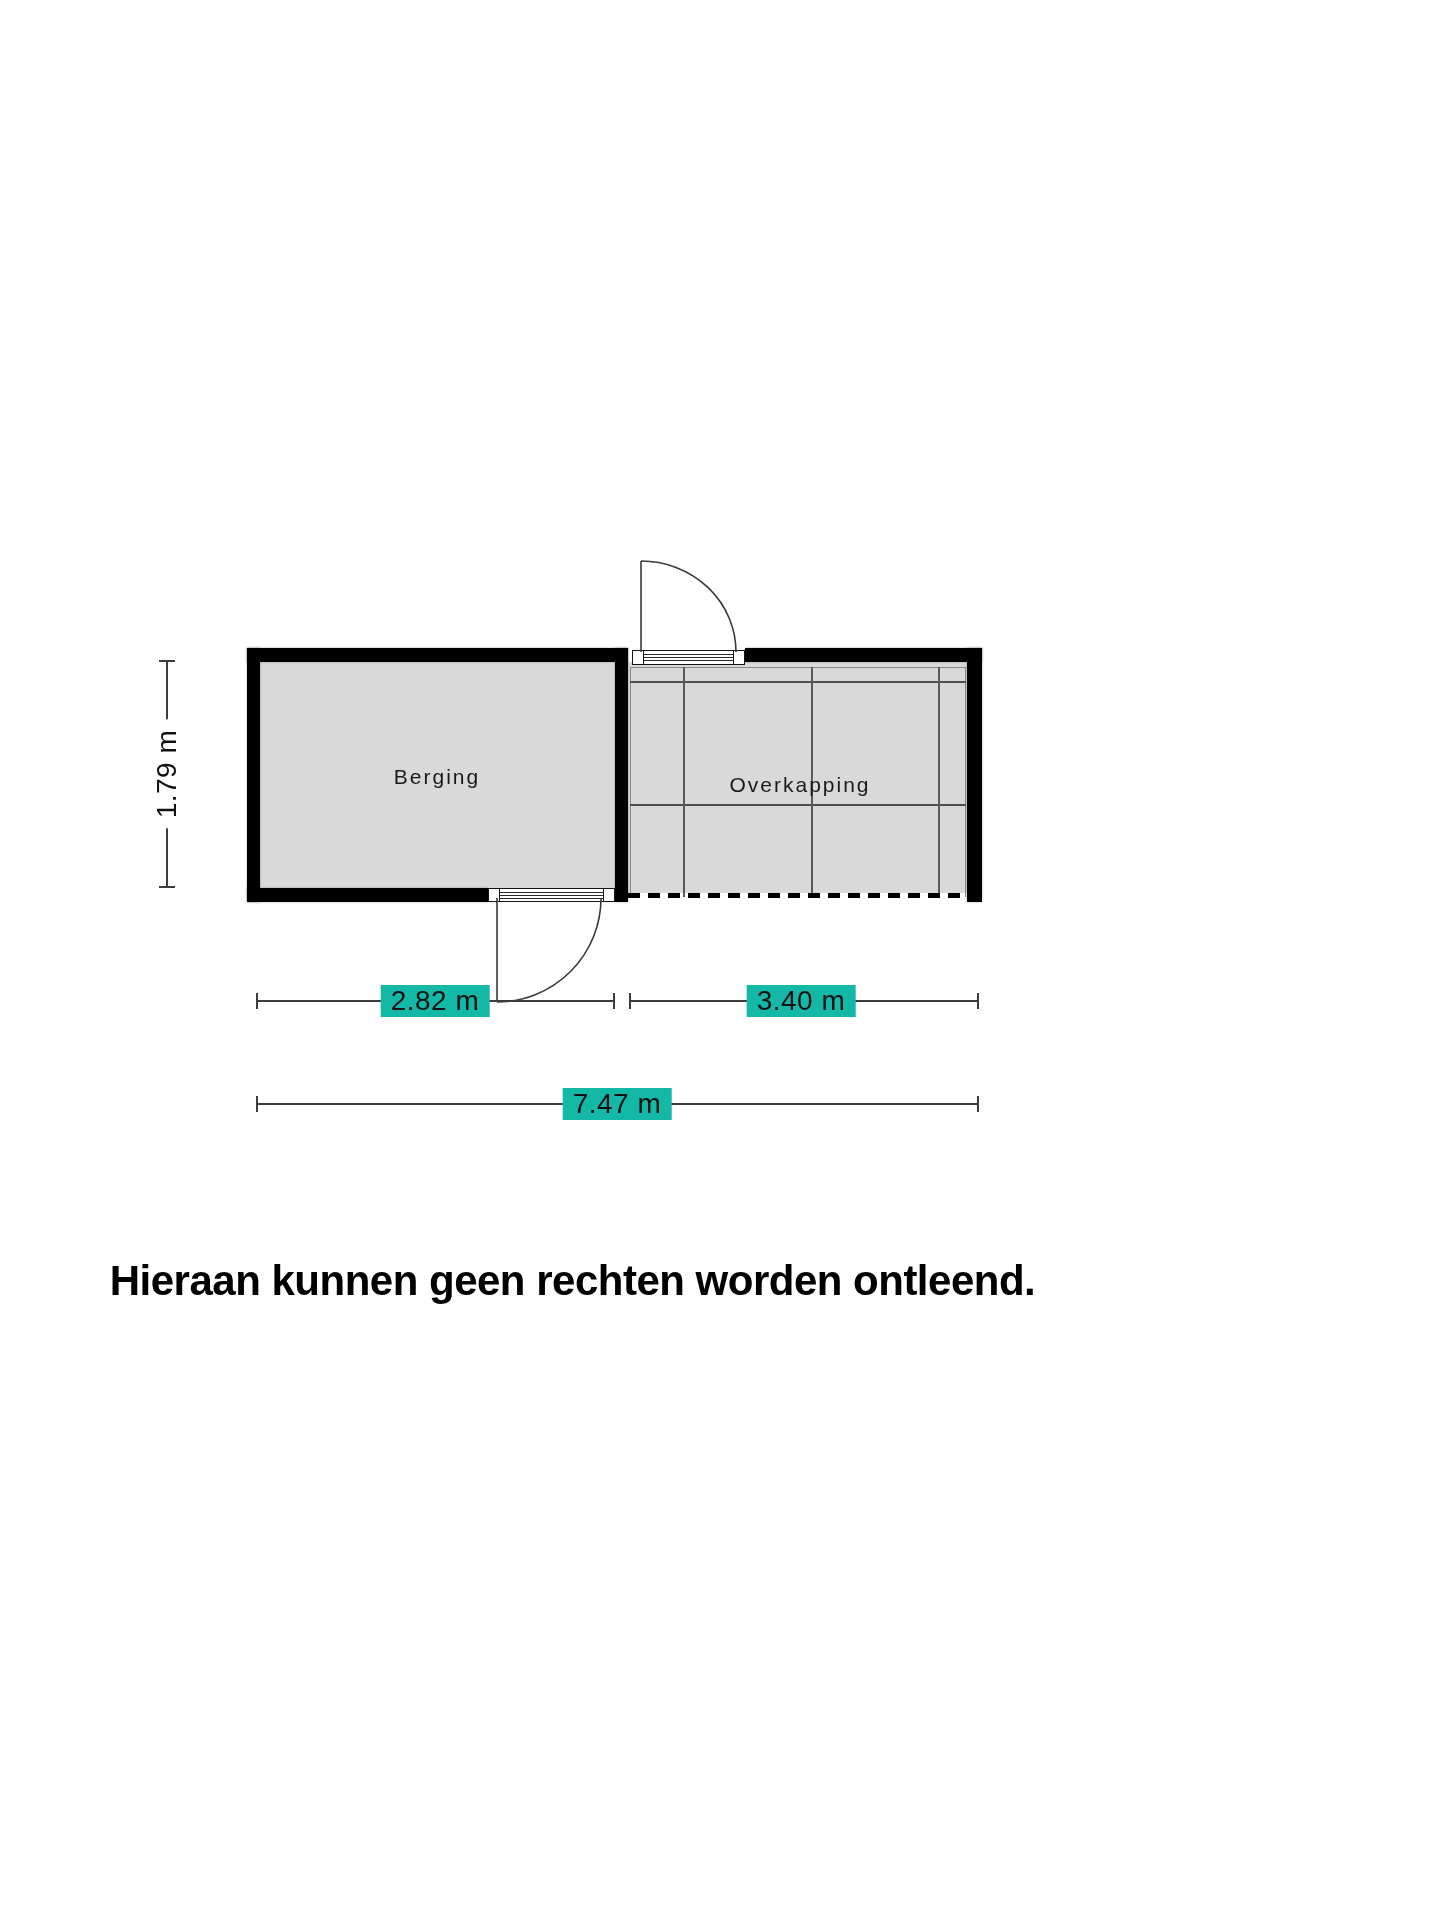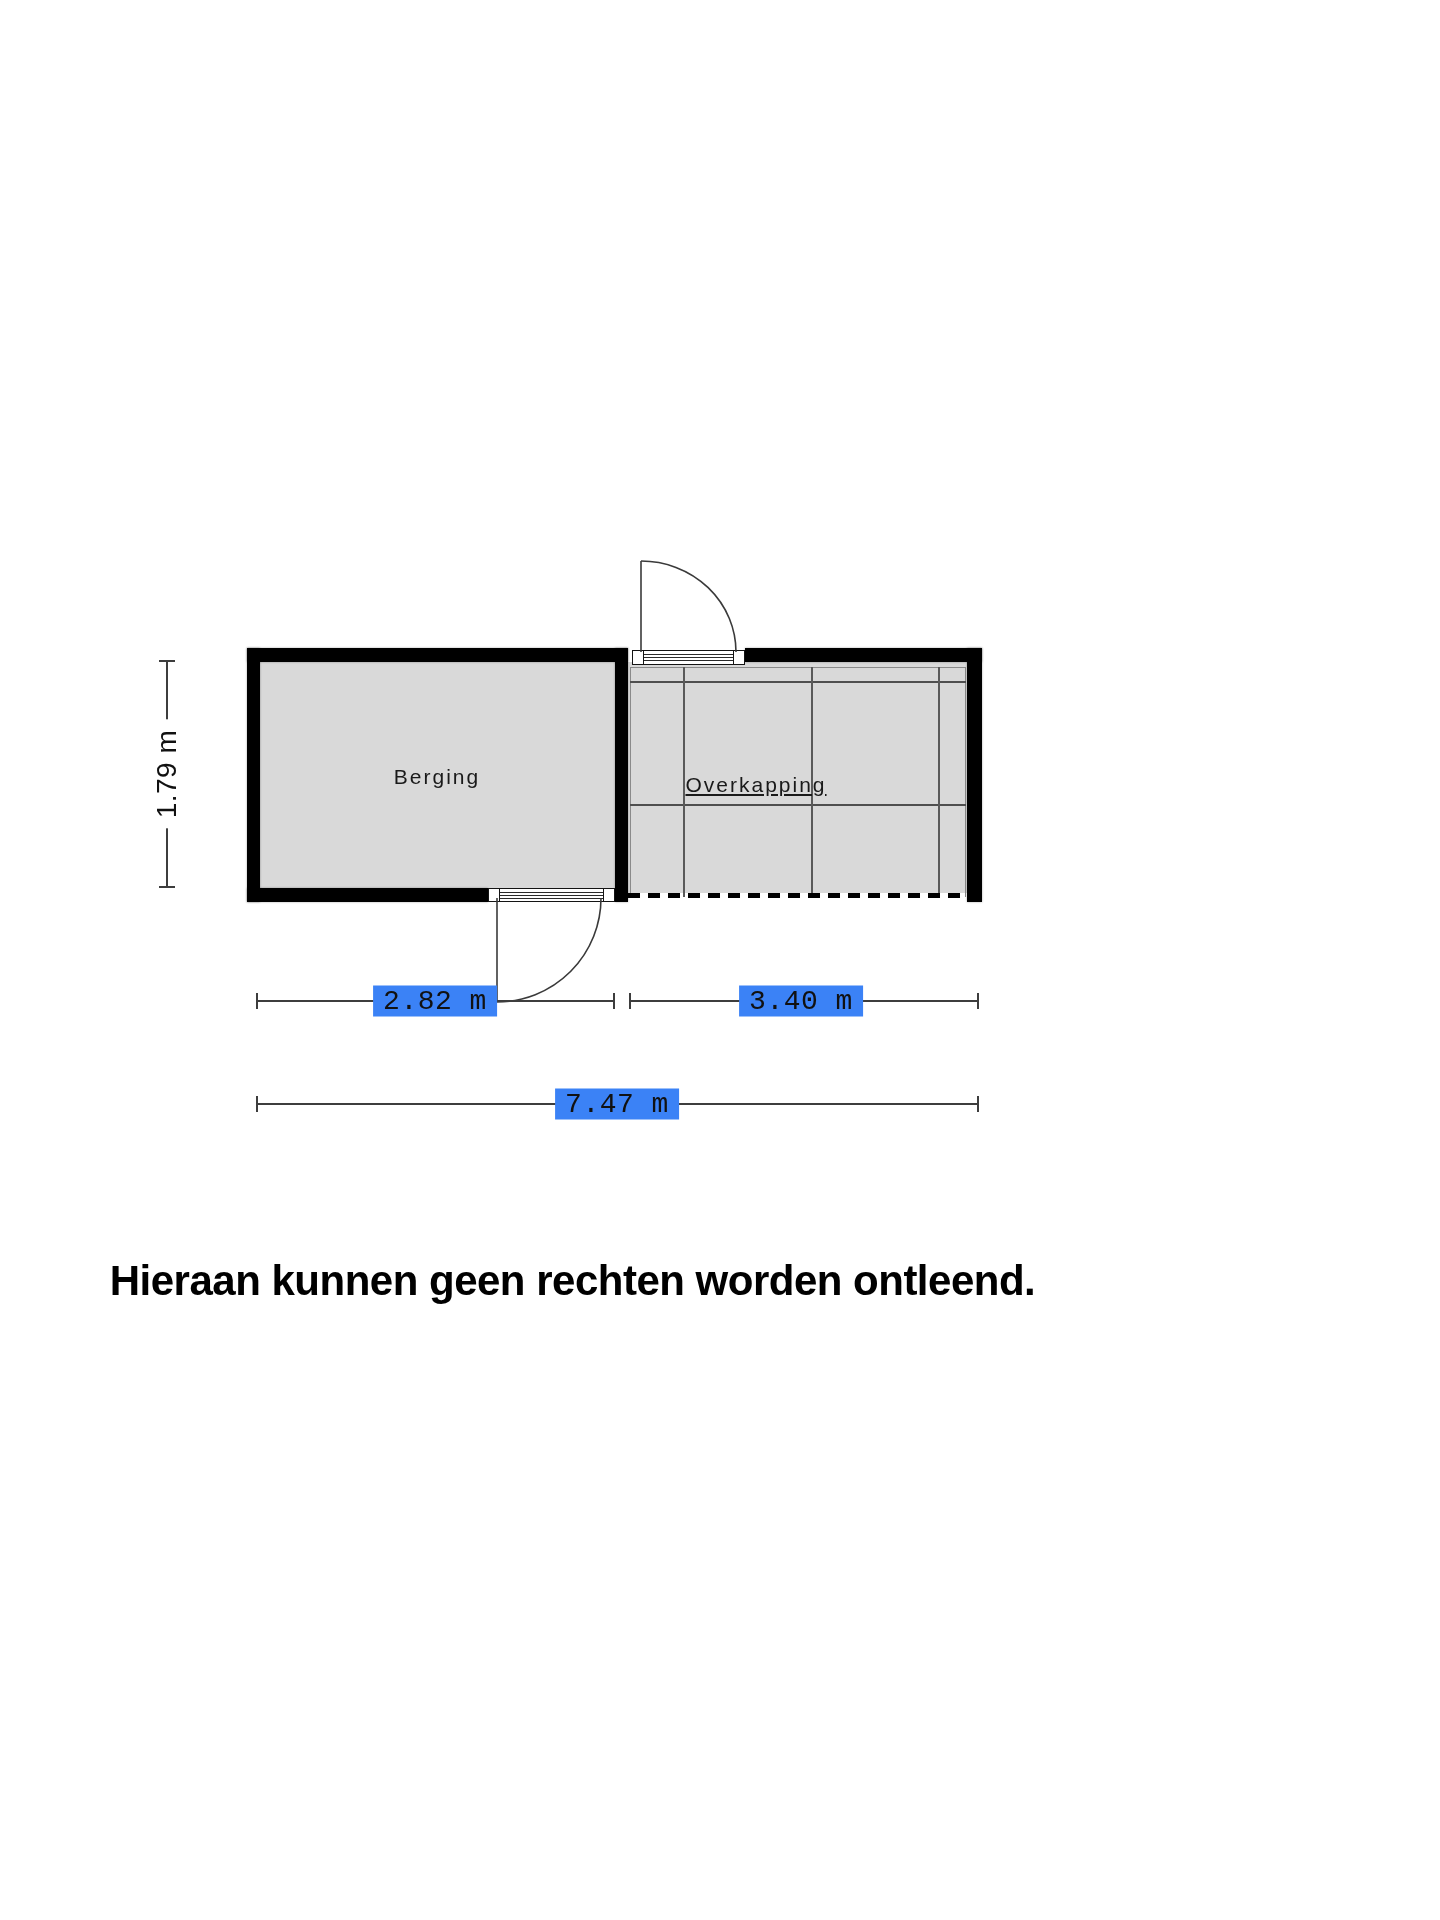--- a/index.html
+++ b/index.html
@@ -28,26 +28,25 @@
   .dashed-open-side{
     background:repeating-linear-gradient(90deg,#000 0 12px,transparent 12px 20px);
   }
   
   .dim-line-h{height:2px;background:#3d3d3d;}
   .dim-line-v{width:2px;background:#3d3d3d;}
   .tick-v{width:2px;height:16px;background:#3d3d3d;}
   .tick-h{width:16px;height:2px;background:#3d3d3d;}
   .dim-label{
     transform:translate(-50%,-50%);
-    background:#3b82f6;
+    background:#14b8a6;
     padding:0 10px;
     font-size:28px;color:#111;
     letter-spacing:0.5px;
     white-space:nowrap;
-    font-family:Liberation Mono, monospace;
   }
   .dim-label-rot{
     transform:translate(-50%,-50%) rotate(-90deg);
     background:#ffffff;
     padding:0 10px;
     font-size:28px;color:#111;
     letter-spacing:0.5px;
     white-space:nowrap;
   }
   .room-label{
@@ -109,21 +108,21 @@
   <svg class="abs doors-svg" width="1440" height="1920" viewBox="0 0 1440 1920">
     <g fill="none" stroke="#3a3a3a" stroke-width="1.6">
       <path d="M641,652 L641,561"></path>
       <path d="M641,561 A95,91 0 0 1 736,652"></path>
       <path d="M497,898 L497,1002"></path>
       <path d="M497,1002 A104,104 0 0 0 601,898"></path>
     </g>
   </svg>
 
   <div class="abs room-label" style="left:437px;top:777px;">Berging</div>
-  <div class="abs room-label" style="left:756px;top:785px;text-decoration:underline;">Overkapping</div>
+  <div class="abs room-label" style="left:800px;top:785px;">Overkapping</div>
 
   <div class="abs dim-line-v" style="left:166px;top:661px;height:226px;"></div>
   <div class="abs tick-h" style="left:159px;top:660px;"></div>
   <div class="abs tick-h" style="left:159px;top:886px;"></div>
   <div class="abs dim-label-rot" style="left:167px;top:774px;">1.79 m</div>
 
   <div class="abs dim-line-h" style="left:257px;top:1000px;width:358px;"></div>
   <div class="abs tick-v" style="left:256px;top:993px;"></div>
   <div class="abs tick-v" style="left:613px;top:993px;"></div>
   <div class="abs dim-label" style="left:435px;top:1001px;">2.82 m</div>

